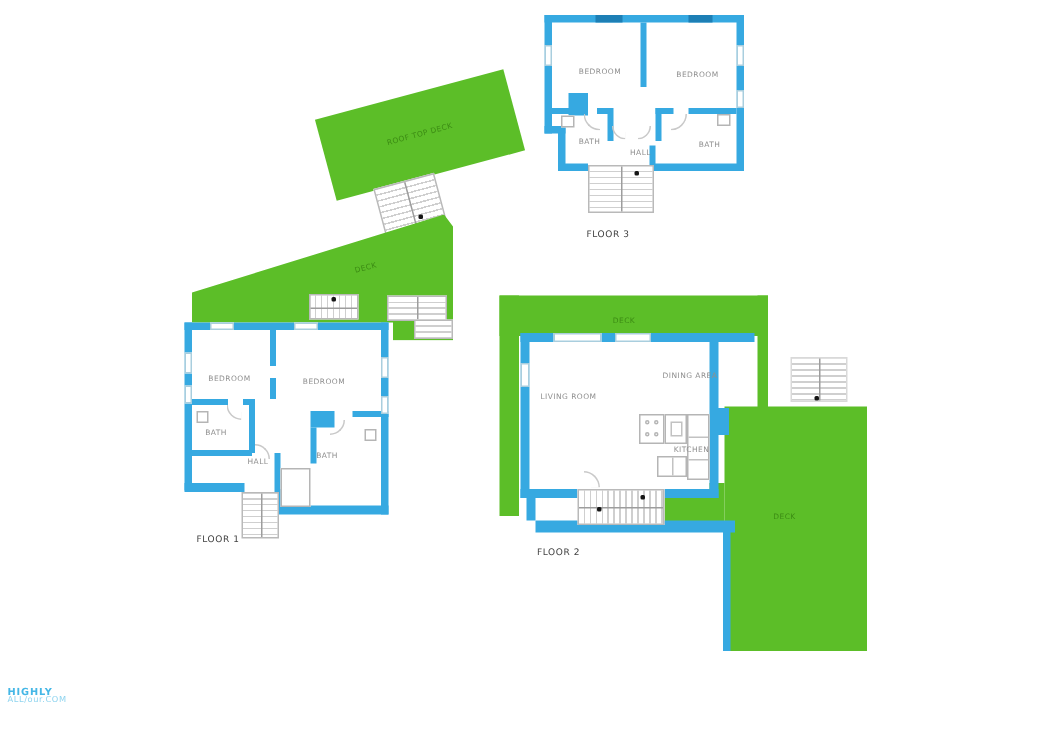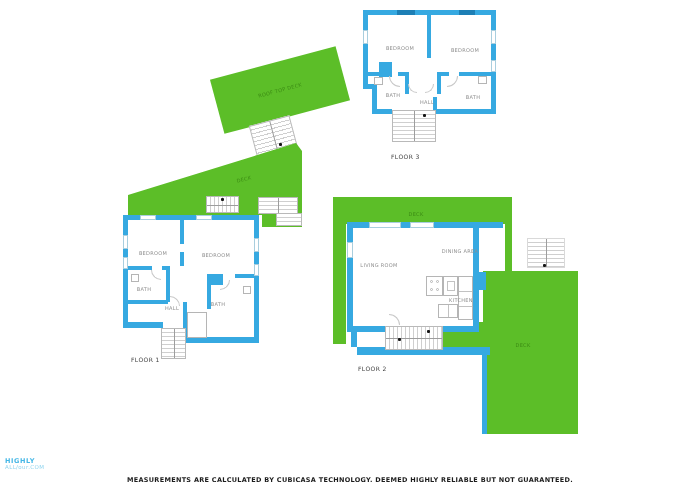--- a/index.html
+++ b/index.html
@@ -193,14 +193,13 @@
   <div class="dot" style="left:543px;top:264px;"></div>
   <div class="room-label" style="left:349px;top:262px;width:60px;">LIVING ROOM</div>
   <div class="room-label" style="left:433px;top:248px;width:54px;">DINING AREA</div>
   <div class="room-label" style="left:441px;top:297px;width:40px;">KITCHEN</div>
   <div class="floor-label" style="left:358px;top:365px;">FLOOR 2</div>
 
   <div id="logo">
     <div class="l1">HIGHLY</div>
     <div class="l2">ALL/our.COM</div>
   </div>
-  <div id="disclaimer" style="top:476px;">MEASUREMENTS ARE CALCULATED BY CUBICASA TECHNOLOGY. DEEMED HIGHLY RELIABLE BUT NOT GUARANTEED.</div>
 </div>
 
 </body></html>

